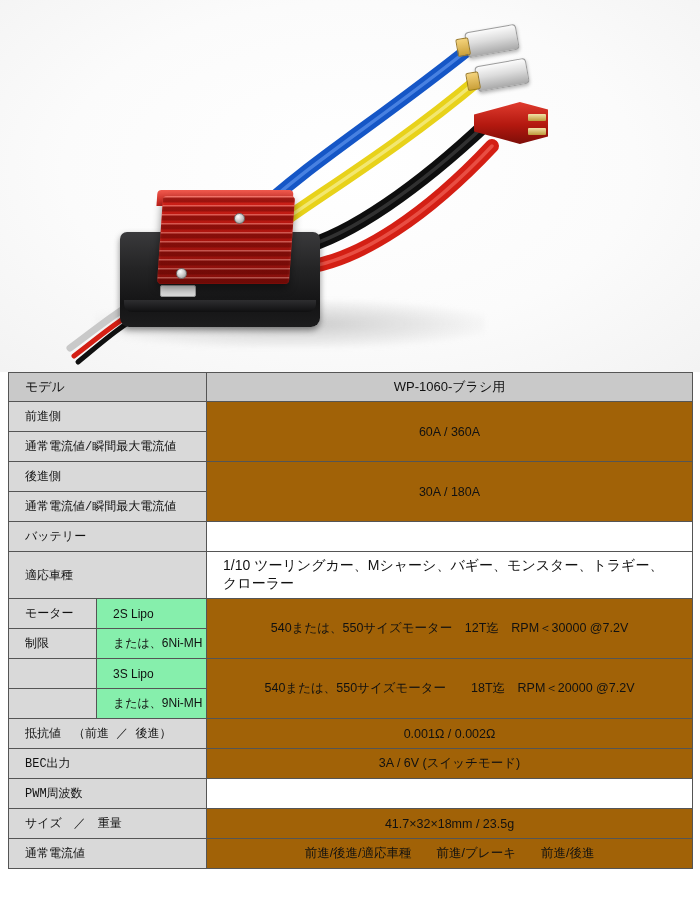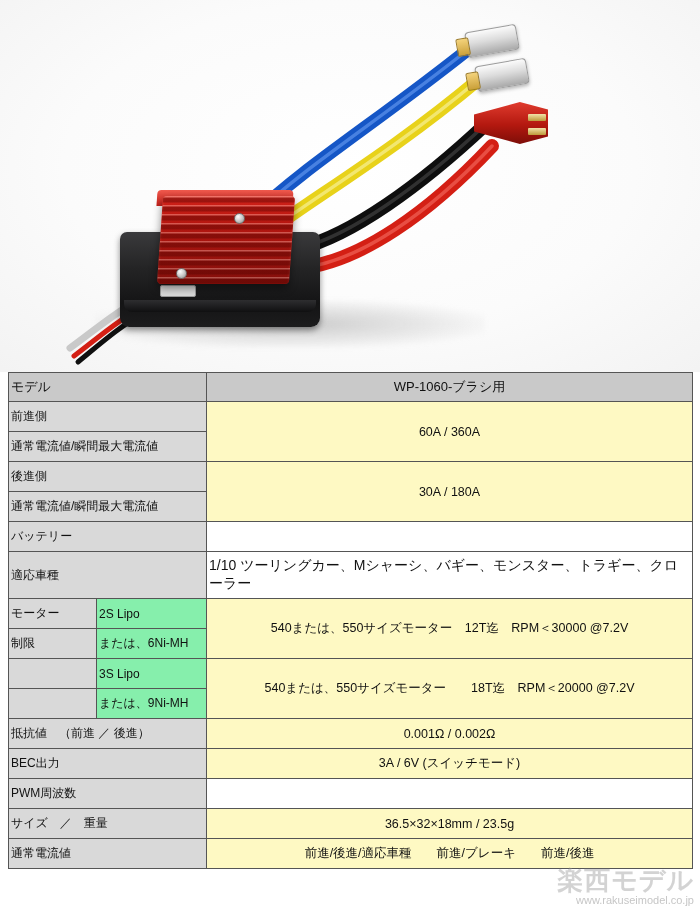--- a/index.html
+++ b/index.html
@@ -200,50 +200,51 @@
   }
   table.spec {
     width: 684px;
     border-collapse: collapse;
     table-layout: fixed;
     font-size: 12.5px;
     color: #111;
   }
   table.spec td, table.spec th {
     border: 1px solid #555;
-    padding: 5px 2px;
+    padding: 5px 16px;
     vertical-align: middle;
     font-weight: normal;
   }
   .hdr-left {
     background: #c9c9c9;
     font-weight: bold;
     font-size: 13px;
   }
   .hdr-right {
     background: #c9c9c9;
     font-weight: bold;
     font-size: 13px;
     text-align: center;
     margin-left: 42px;
   }
   .label-cell {
     background: #d9d9d9;
     font-size: 12px;
     white-space: nowrap;
+    font-family: Liberation Mono, monospace;
   }
   .label-cell-sub {
     background: #86efac;
     font-size: 12px;
     text-align: left;
     white-space: nowrap;
   }
   .val {
     text-align: center;
-    background: #fef9c3;
+    background: #a16207;
     font-size: 12.5px;
   }
   .val-left {
     text-align: left;
     background: #ffffff;
     font-size: 14px;
     padding-left: 10px;
   }
   .blank { background: #ffffff; }
   .row-tall td { height: 30px; }
@@ -374,29 +375,25 @@
           <td class="val">3A / 6V (スイッチモード)</td>
         </tr>
 
         <tr class="row-tall">
           <td class="label-cell" colspan="2">PWM周波数</td>
           <td class="val blank"></td>
         </tr>
 
         <tr class="row-tall">
           <td class="label-cell" colspan="2">サイズ　／　重量</td>
-          <td class="val">36.5×32×18mm / 23.5g</td>
+          <td class="val">41.7×32×18mm / 23.5g</td>
         </tr>
 
         <tr class="row-tall">
           <td class="label-cell" colspan="2">通常電流値</td>
           <td class="val">前進/後進/適応車種　　前進/ブレーキ　　前進/後進</td>
         </tr>
       </tbody>
     </table>
   </div>
 
-  <div class="watermark">
-    <span>楽西モデル</span>
-    <span class="url">www.rakuseimodel.co.jp</span>
-  </div>
 
 </div>
 
 </body></html>

